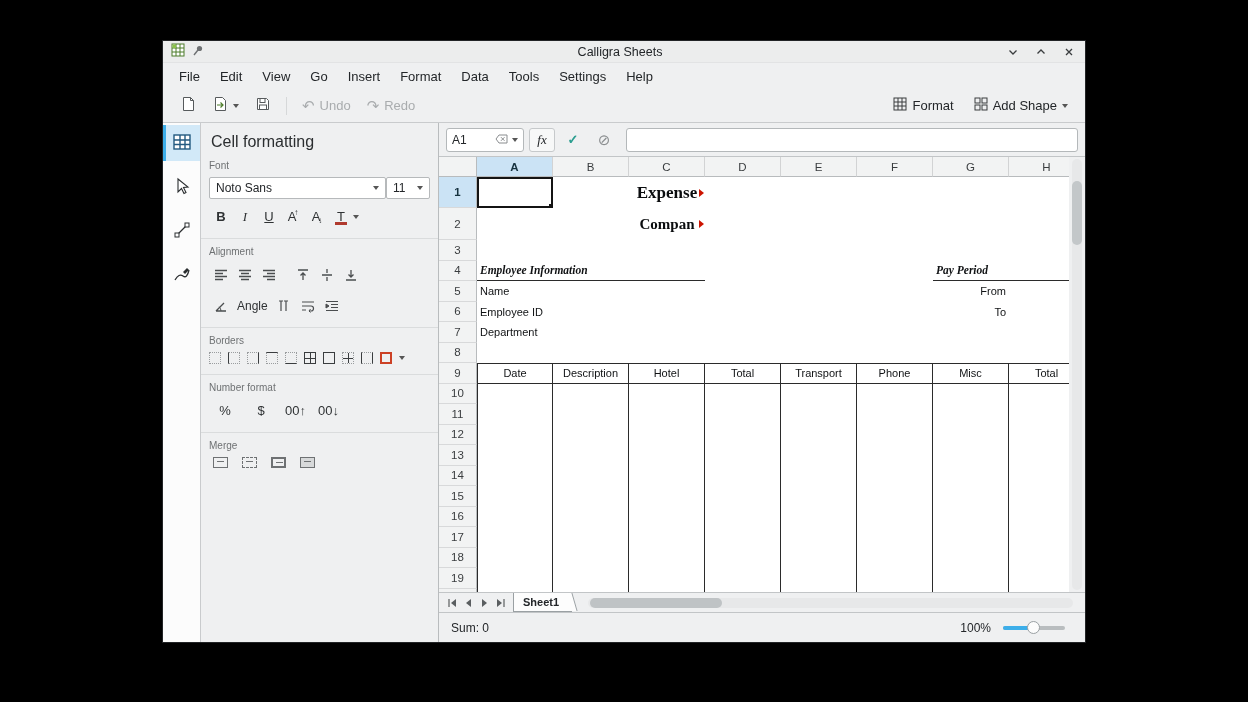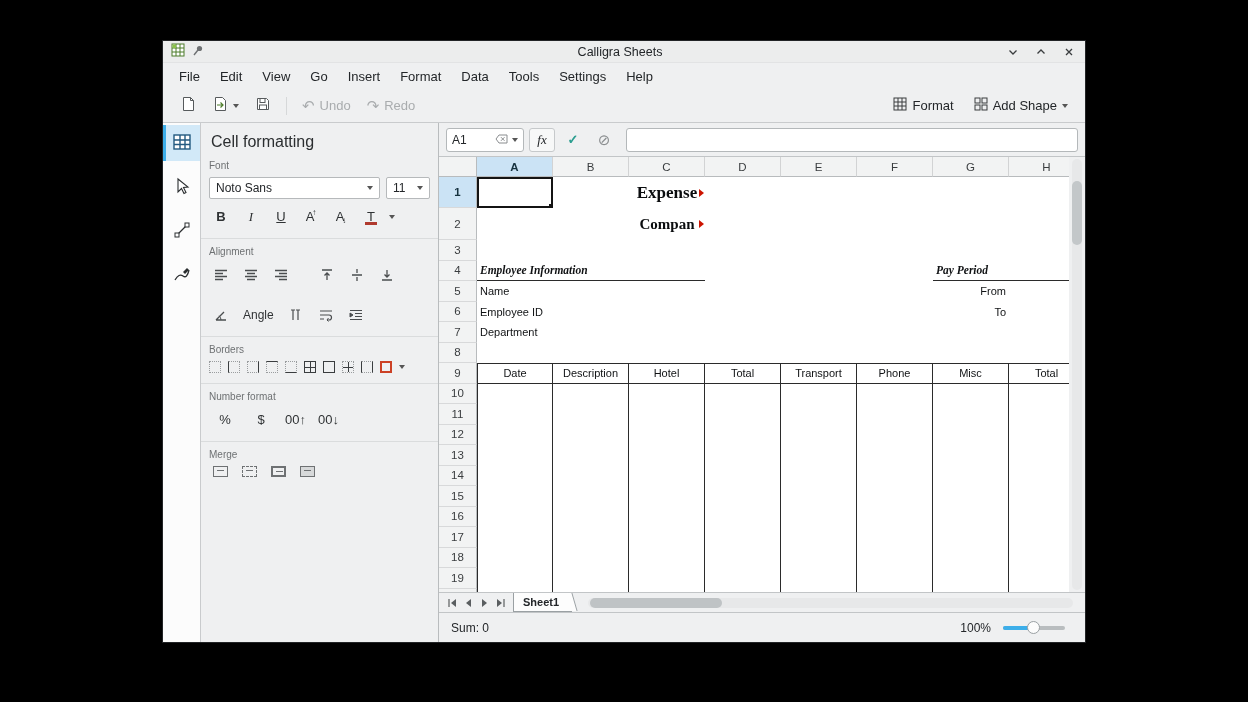--- a/index.html
+++ b/index.html
@@ -35,21 +35,21 @@
   .tool{width:36px;height:36px;display:flex;align-items:center;justify-content:center;position:relative}
   .tool.sel{background:#d2e9f8}
   .tool.sel::before{content:'';position:absolute;left:-1px;top:0;bottom:0;width:3px;background:#3daee9}
 
   
   .panel{width:238px;flex:0 0 238px;background:#eff0f1;border-right:1px solid #b9bcbe;overflow:hidden}
   .panel-title{font-size:16px;color:#2b2e30;padding:10px 10px 2px}
   .sect{padding:5px 8px 7px}
   .sect.lined{border-top:1px solid #dadcdd;margin-top:3px}
   .sect-label{font-size:10px;color:#6e7173;margin:2px 0 6px}
-  .prow{display:flex;align-items:center;gap:6px}
+  .prow{display:flex;align-items:center;}
   .select{height:22px;background:#fff;border:1px solid #b6b9bb;border-radius:2px;display:flex;align-items:center;justify-content:space-between;padding:0 6px;font-size:12px}
   .font-select{flex:1}
   .size-select{width:44px}
   .fbtn{min-width:24px;height:23px;display:flex;align-items:center;justify-content:center;border:none;background:transparent;font-size:13px;color:#2f3234;font-family:"Liberation Sans",sans-serif}
   .fbtn .mini{font-size:8px;margin-left:-2px;position:relative;top:-4px}
   .fbtn .minib{font-size:8px;margin-left:-2px;position:relative;top:4px}
   .colorbar{position:absolute;left:6px;bottom:3px;width:12px;height:3px;background:#b03a2e}
   .fbtn.rel{position:relative}
   .bi{width:12px;height:12px;border:1px dotted #9a9d9f;display:inline-block}
   .bi.sl{border-left:1px solid #3a3d3f}.bi.sr{border-right:1px solid #3a3d3f}
@@ -342,21 +342,21 @@
               <svg width="14" height="14" viewBox="0 0 14 14">
                 <path d="M2 7h10M7 1v4M7 9v4" fill="none" stroke="#4a4d4f" stroke-width="1.3"></path>
               </svg>
             </span>
           <span class="fbtn">
               <svg width="14" height="14" viewBox="0 0 14 14">
                 <path d="M2 12h10M7 2v7M4.5 6.5 L7 9 L9.5 6.5" fill="none" stroke="#4a4d4f" stroke-width="1.3"></path>
               </svg>
             </span>
         </div>
-        <div class="prow" style="margin-top:17px">
+        <div class="prow" style="margin-top:8px">
           <span class="fbtn">
               <svg width="14" height="14" viewBox="0 0 14 14">
                 <path d="M2 12h10M2 12 L10 4" stroke="#4a4d4f" stroke-width="1.3" fill="none"></path>
                 <path d="M7 12 a6 6 0 0 0 -1.8 -4.2" fill="none" stroke="#4a4d4f"></path>
               </svg>
             </span>
           <span class="angle-label">Angle</span>
           <span class="fbtn">
               <svg width="14" height="14" viewBox="0 0 14 14">
                 <path d="M4 2v10M9 2v10M2 2h4M7 2h4" stroke="#4a4d4f" stroke-width="1.2" fill="none"></path>

